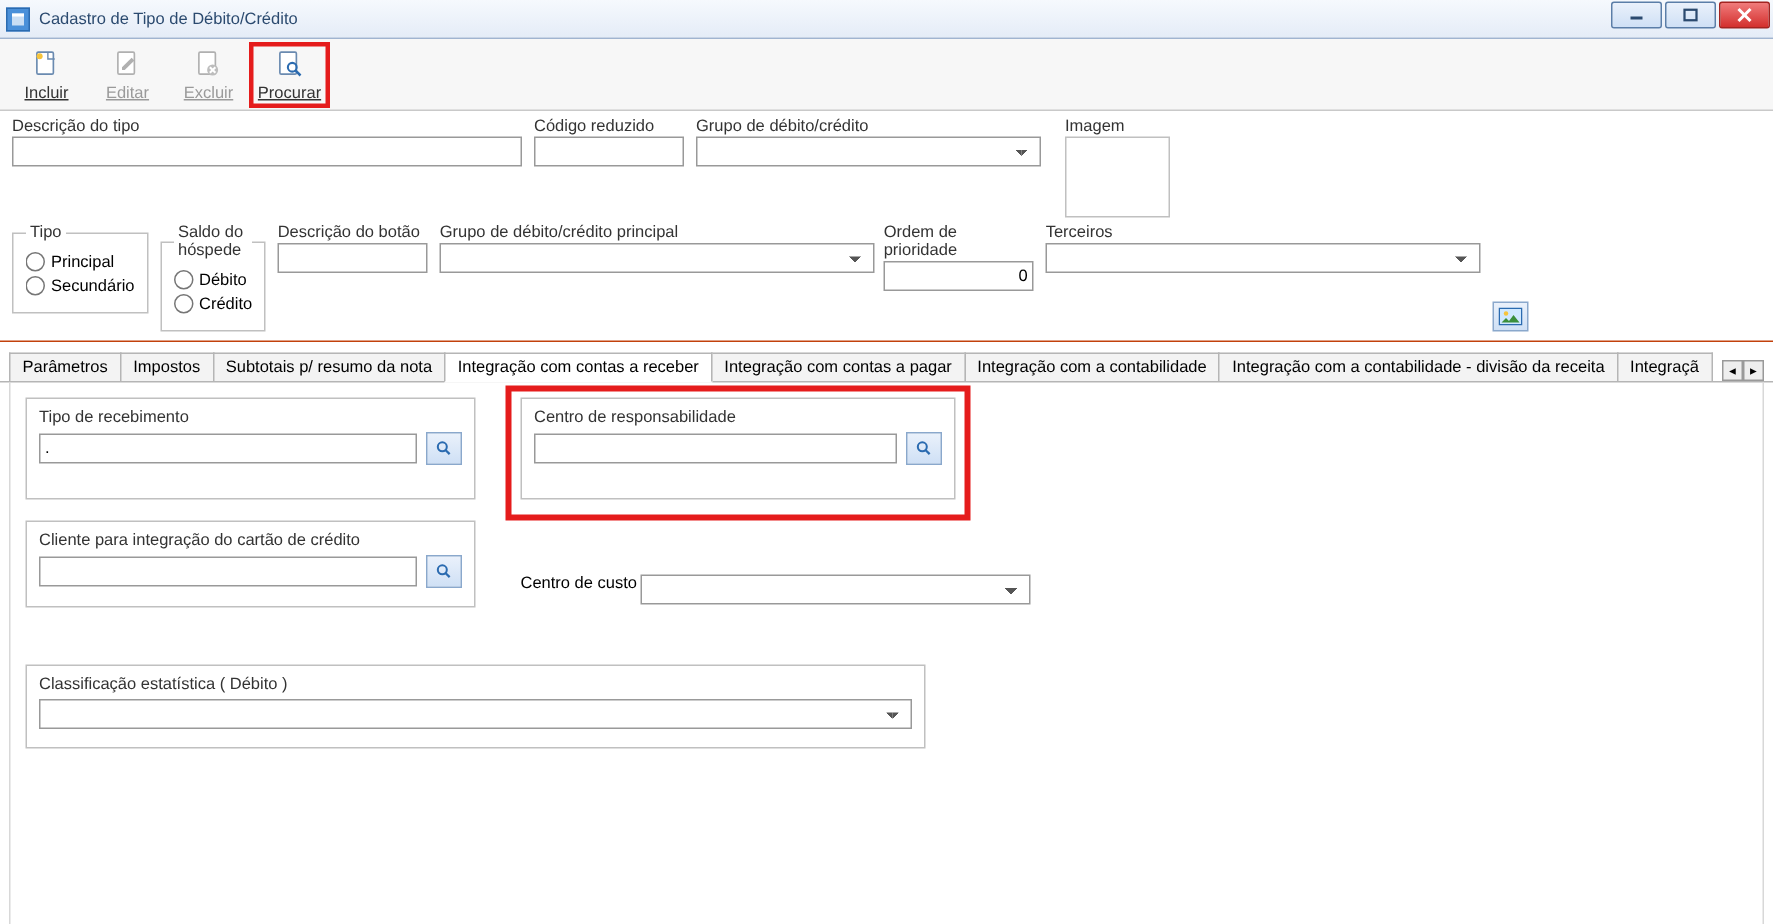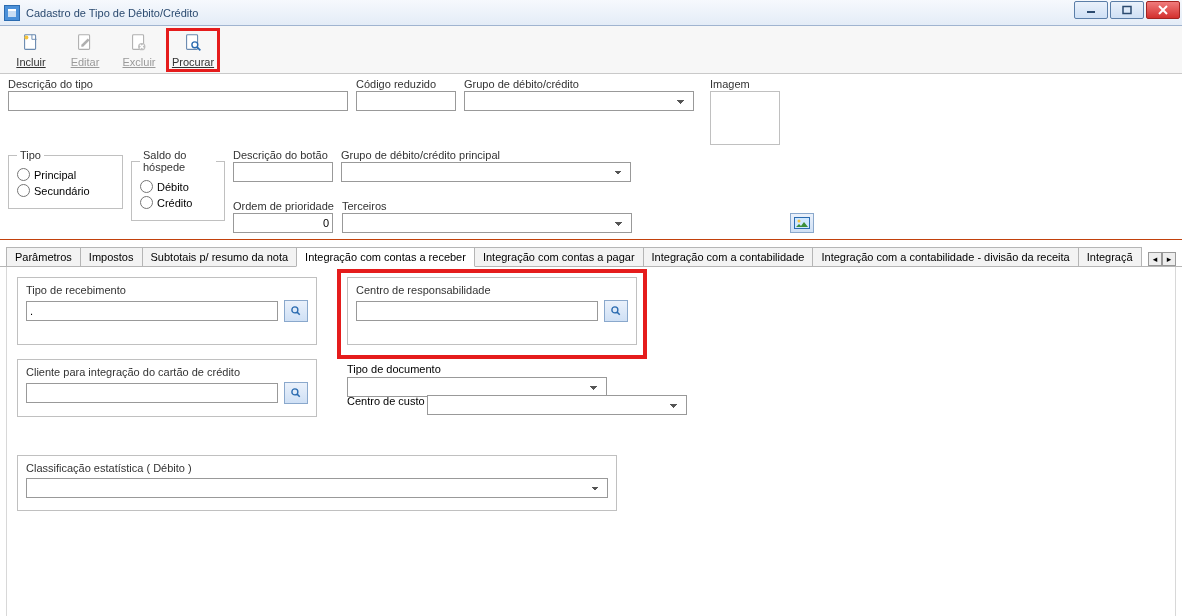--- a/index.html
+++ b/index.html
@@ -172,21 +172,21 @@
       <label class="radio-row">
           <input type="radio" name="saldo" style="">
           <span>Débito</span>
         </label>
       <label class="radio-row">
           <input type="radio" name="saldo" style="">
           <span>Crédito</span>
         </label>
     </fieldset>
 
-    <div style="display:flex; flex-direction:column; gap:18px;">
+    <div style="display:flex; flex-direction:row; gap:6px;">
       <div class="row">
         <div class="field">
           <span class="lbl">Descrição do botão</span>
           <input class="txt w100" value="" style="">
         </div>
         <div class="field">
           <span class="lbl">Grupo de débito/crédito principal</span>
           <select class="sel w290"><option></option></select>
         </div>
       </div>
@@ -268,24 +268,20 @@
             <circle cx="6.5" cy="6.5" r="4" fill="none" stroke="#2b6bb0" stroke-width="1.8"></circle>
             <line x1="9.5" y1="9.5" x2="13" y2="13" stroke="#2b6bb0" stroke-width="2"></line>
           </svg>
       </div>
     </div>
     <div style="height:6px;"></div>
   </div>
 
   <div class="red-overlay" style="left:330px; top:2px; width:310px; height:90px;"></div>
 
-  <div style="position:absolute; left:340px; top:96px; display:flex; flex-direction:column; gap:2px;">
-    <span>Tipo de documento</span>
-    <select class="sel sel-wide"><option></option></select>
-  </div>
 
   <div style="position:absolute; left:340px; top:128px; display:flex; gap:2px;">
     <span>Centro de custo</span>
     <select class="sel sel-wide"><option></option></select>
   </div>
 
   <div class="group" style="left:10px; top:188px; width:600px;">
     <span class="glabel">Classificação estatística ( Débito )</span>
     <select class="sel" style="width:100%;"><option></option></select>
   </div>

